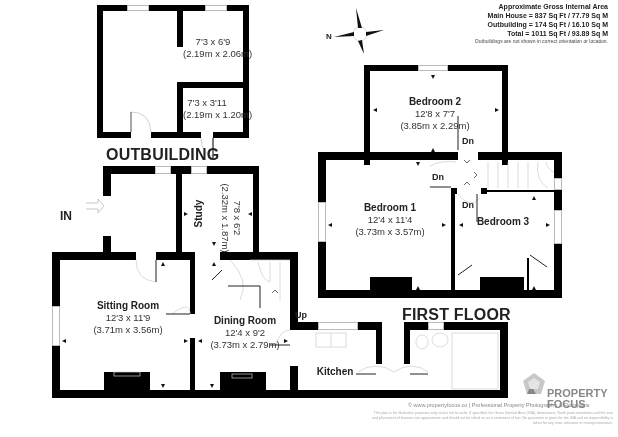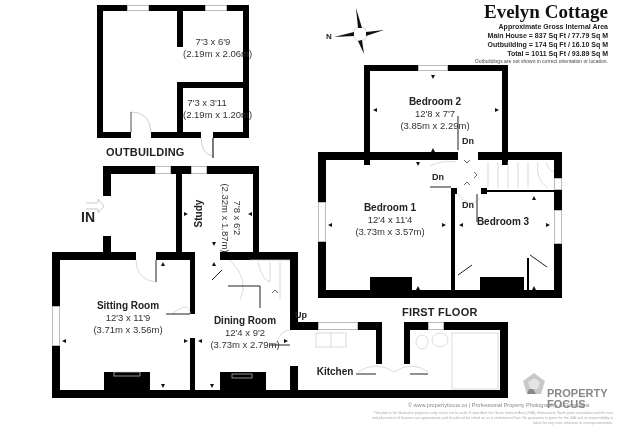--- a/index.html
+++ b/index.html
@@ -2,36 +2,35 @@
 <html><head>
 <meta charset="utf-8">
 <style>
   html, body { margin:0; padding:0; background:#ffffff; }
   body { width:618px; height:437px; position:relative; overflow:hidden; font-family:"Liberation Sans", sans-serif; color:#222; }
   .abs { position:absolute; }
   .wall { position:absolute; background:#000; }
   .win { position:absolute; background:#fff; border:1px solid #bbb; box-sizing:border-box; }
   .room-name { position:absolute; font-weight:bold; font-size:10px; color:#222; text-align:center; white-space:nowrap; }
   .dim { position:absolute; font-size:9.5px; color:#333; text-align:center; white-space:nowrap; line-height:12px; }
-  .floor-label { position:absolute; font-weight:bold; font-size:11px; color:#222; letter-spacing:0.2px; white-space:nowrap; }
+  .floor-label { position:absolute; font-weight:bold; font-size:16px; color:#222; letter-spacing:0.2px; white-space:nowrap; }
   .small { position:absolute; font-weight:bold; font-size:9px; color:#222; }
   .title { position:absolute; right:10px; top:2px; text-align:right; }
   .title .name { font-family:"Liberation Serif", serif; font-weight:bold; font-size:19px; line-height:20px; color:#111; }
   .title .line { font-weight:bold; font-size:7px; line-height:9px; color:#222; }
   .title .note { font-size:5px; line-height:7px; color:#444; }
   .footer1 { position:absolute; left:408px; top:402px; font-size:5.5px; color:#888; white-space:nowrap; }
   .footer2 { position:absolute; left:368px; top:411px; width:245px; font-size:3.6px; line-height:5px; color:#aaa; text-align:right; }
   .logo-text { position:absolute; left:545px; top:373px; font-size:11px; line-height:11px; color:#888; font-weight:bold; }
   svg { position:absolute; overflow:visible; }
 </style>
 </head>
 <body>
 
 <div class="title">
-  <div class="name">Evelyn Cottage</div>
   <div class="line">Approximate Gross Internal Area</div>
   <div class="line">Main House = 837 Sq Ft / 77.79 Sq M</div>
   <div class="line">Outbuilding = 174 Sq Ft / 16.10 Sq M</div>
   <div class="line">Total = 1011 Sq Ft / 93.89 Sq M</div>
   <div class="note">Outbuildings are not shown in correct orientation or location.</div>
 </div>
 
 <div class="abs" style="left:318px;top:4px;width:70px;height:50px;">
   <svg width="70" height="50" style="left:0;top:0;">
     <circle cx="42" cy="30" r="7" fill="#fff" stroke="#ccc" stroke-width="0.8"></circle>
@@ -241,21 +240,21 @@
       <polygon points="62,341 66,339 66,343"></polygon>
       <polygon points="188,341 184,339 184,343"></polygon>
       <polygon points="198,341 202,339 202,343"></polygon>
       <polygon points="288,341 284,339 284,343"></polygon>
       <polygon points="163,388 161,384 165,384"></polygon>
       <polygon points="212,388 210,384 214,384"></polygon>
       <polygon points="188,214 184,212 184,216"></polygon>
       <polygon points="248,214 252,212 252,216"></polygon>
     </g>
   </svg>
-  <div class="small" style="left:81px;top:209px;font-size:14px;">IN</div>
+  <div class="small" style="left:60px;top:209px;font-size:12px;">IN</div>
   <div class="room-name" style="left:178px;top:208px;width:40px;transform:rotate(-90deg);">Study</div>
   <div class="dim" style="left:186px;top:206px;width:90px;transform:rotate(90deg);transform-origin:45px 12px;">
     <div>7'8 x 6'2</div>
     <div>(2.32m x 1.87m)</div>
   </div>
   <div class="room-name" style="left:88px;top:300px;width:80px;">Sitting Room</div>
   <div class="dim" style="left:83px;top:312px;width:90px;">
     <div>12'3 x 11'9</div>
     <div>(3.71m x 3.56m)</div>
   </div>

